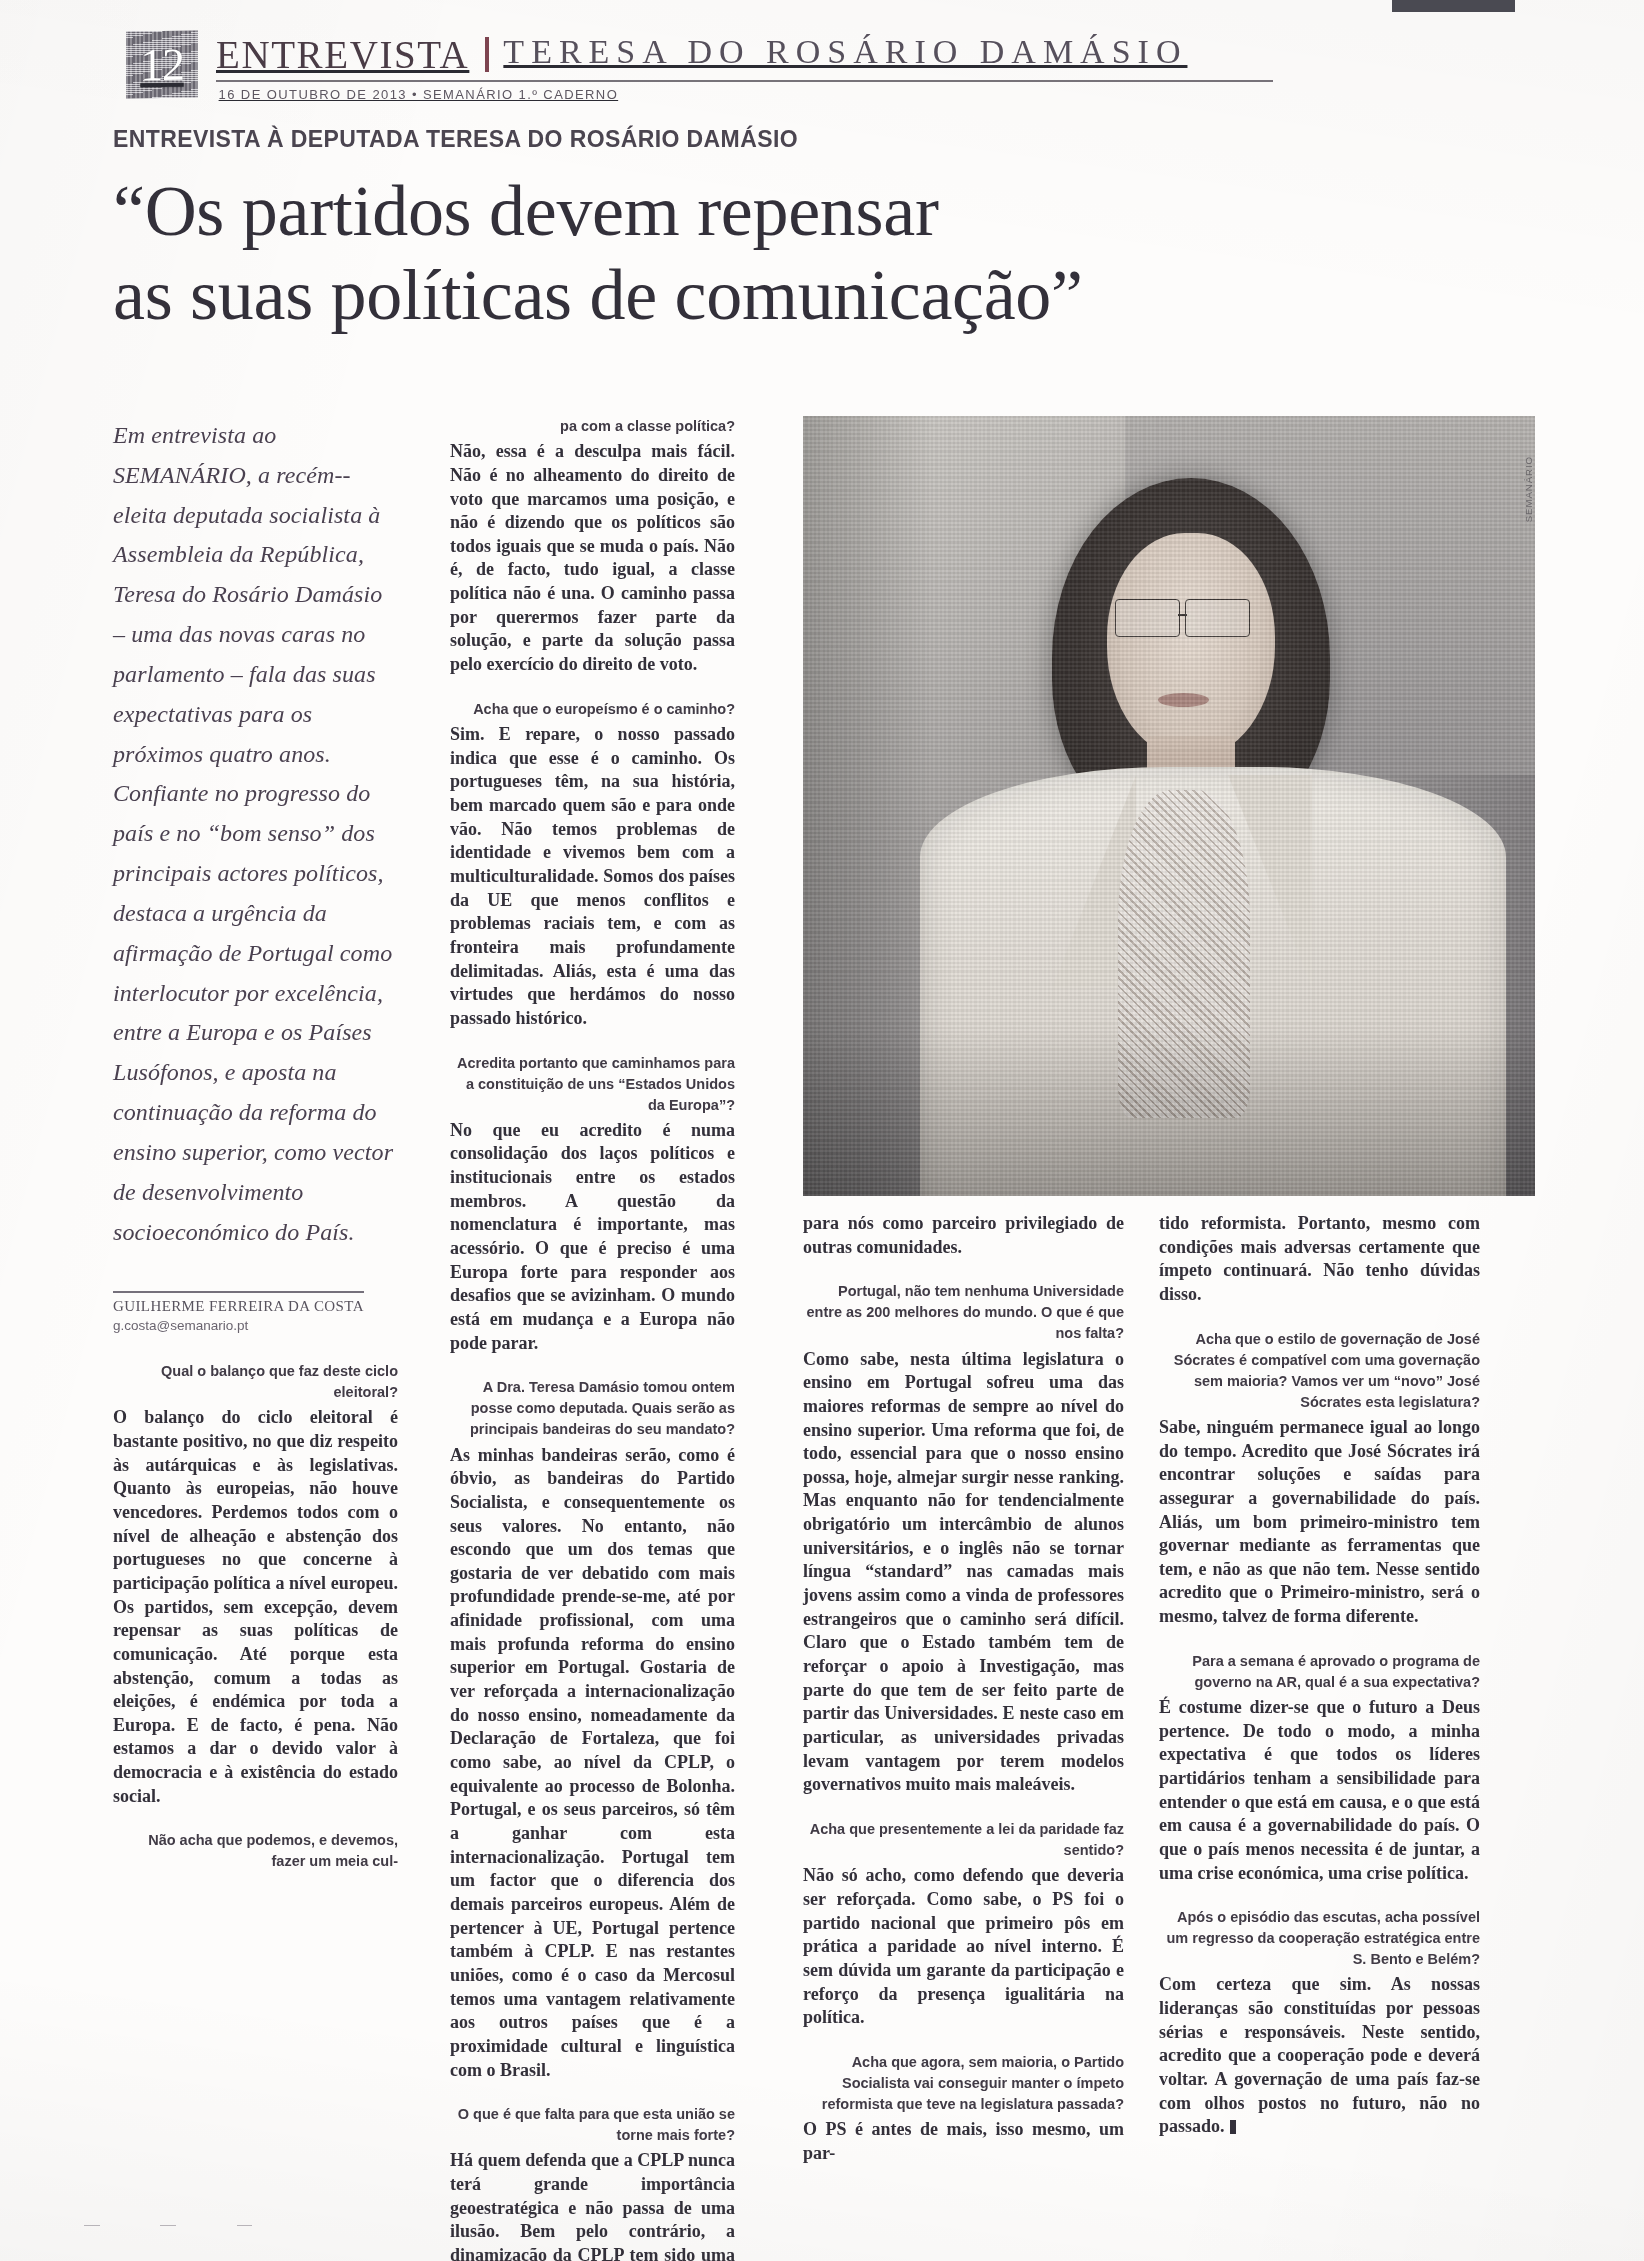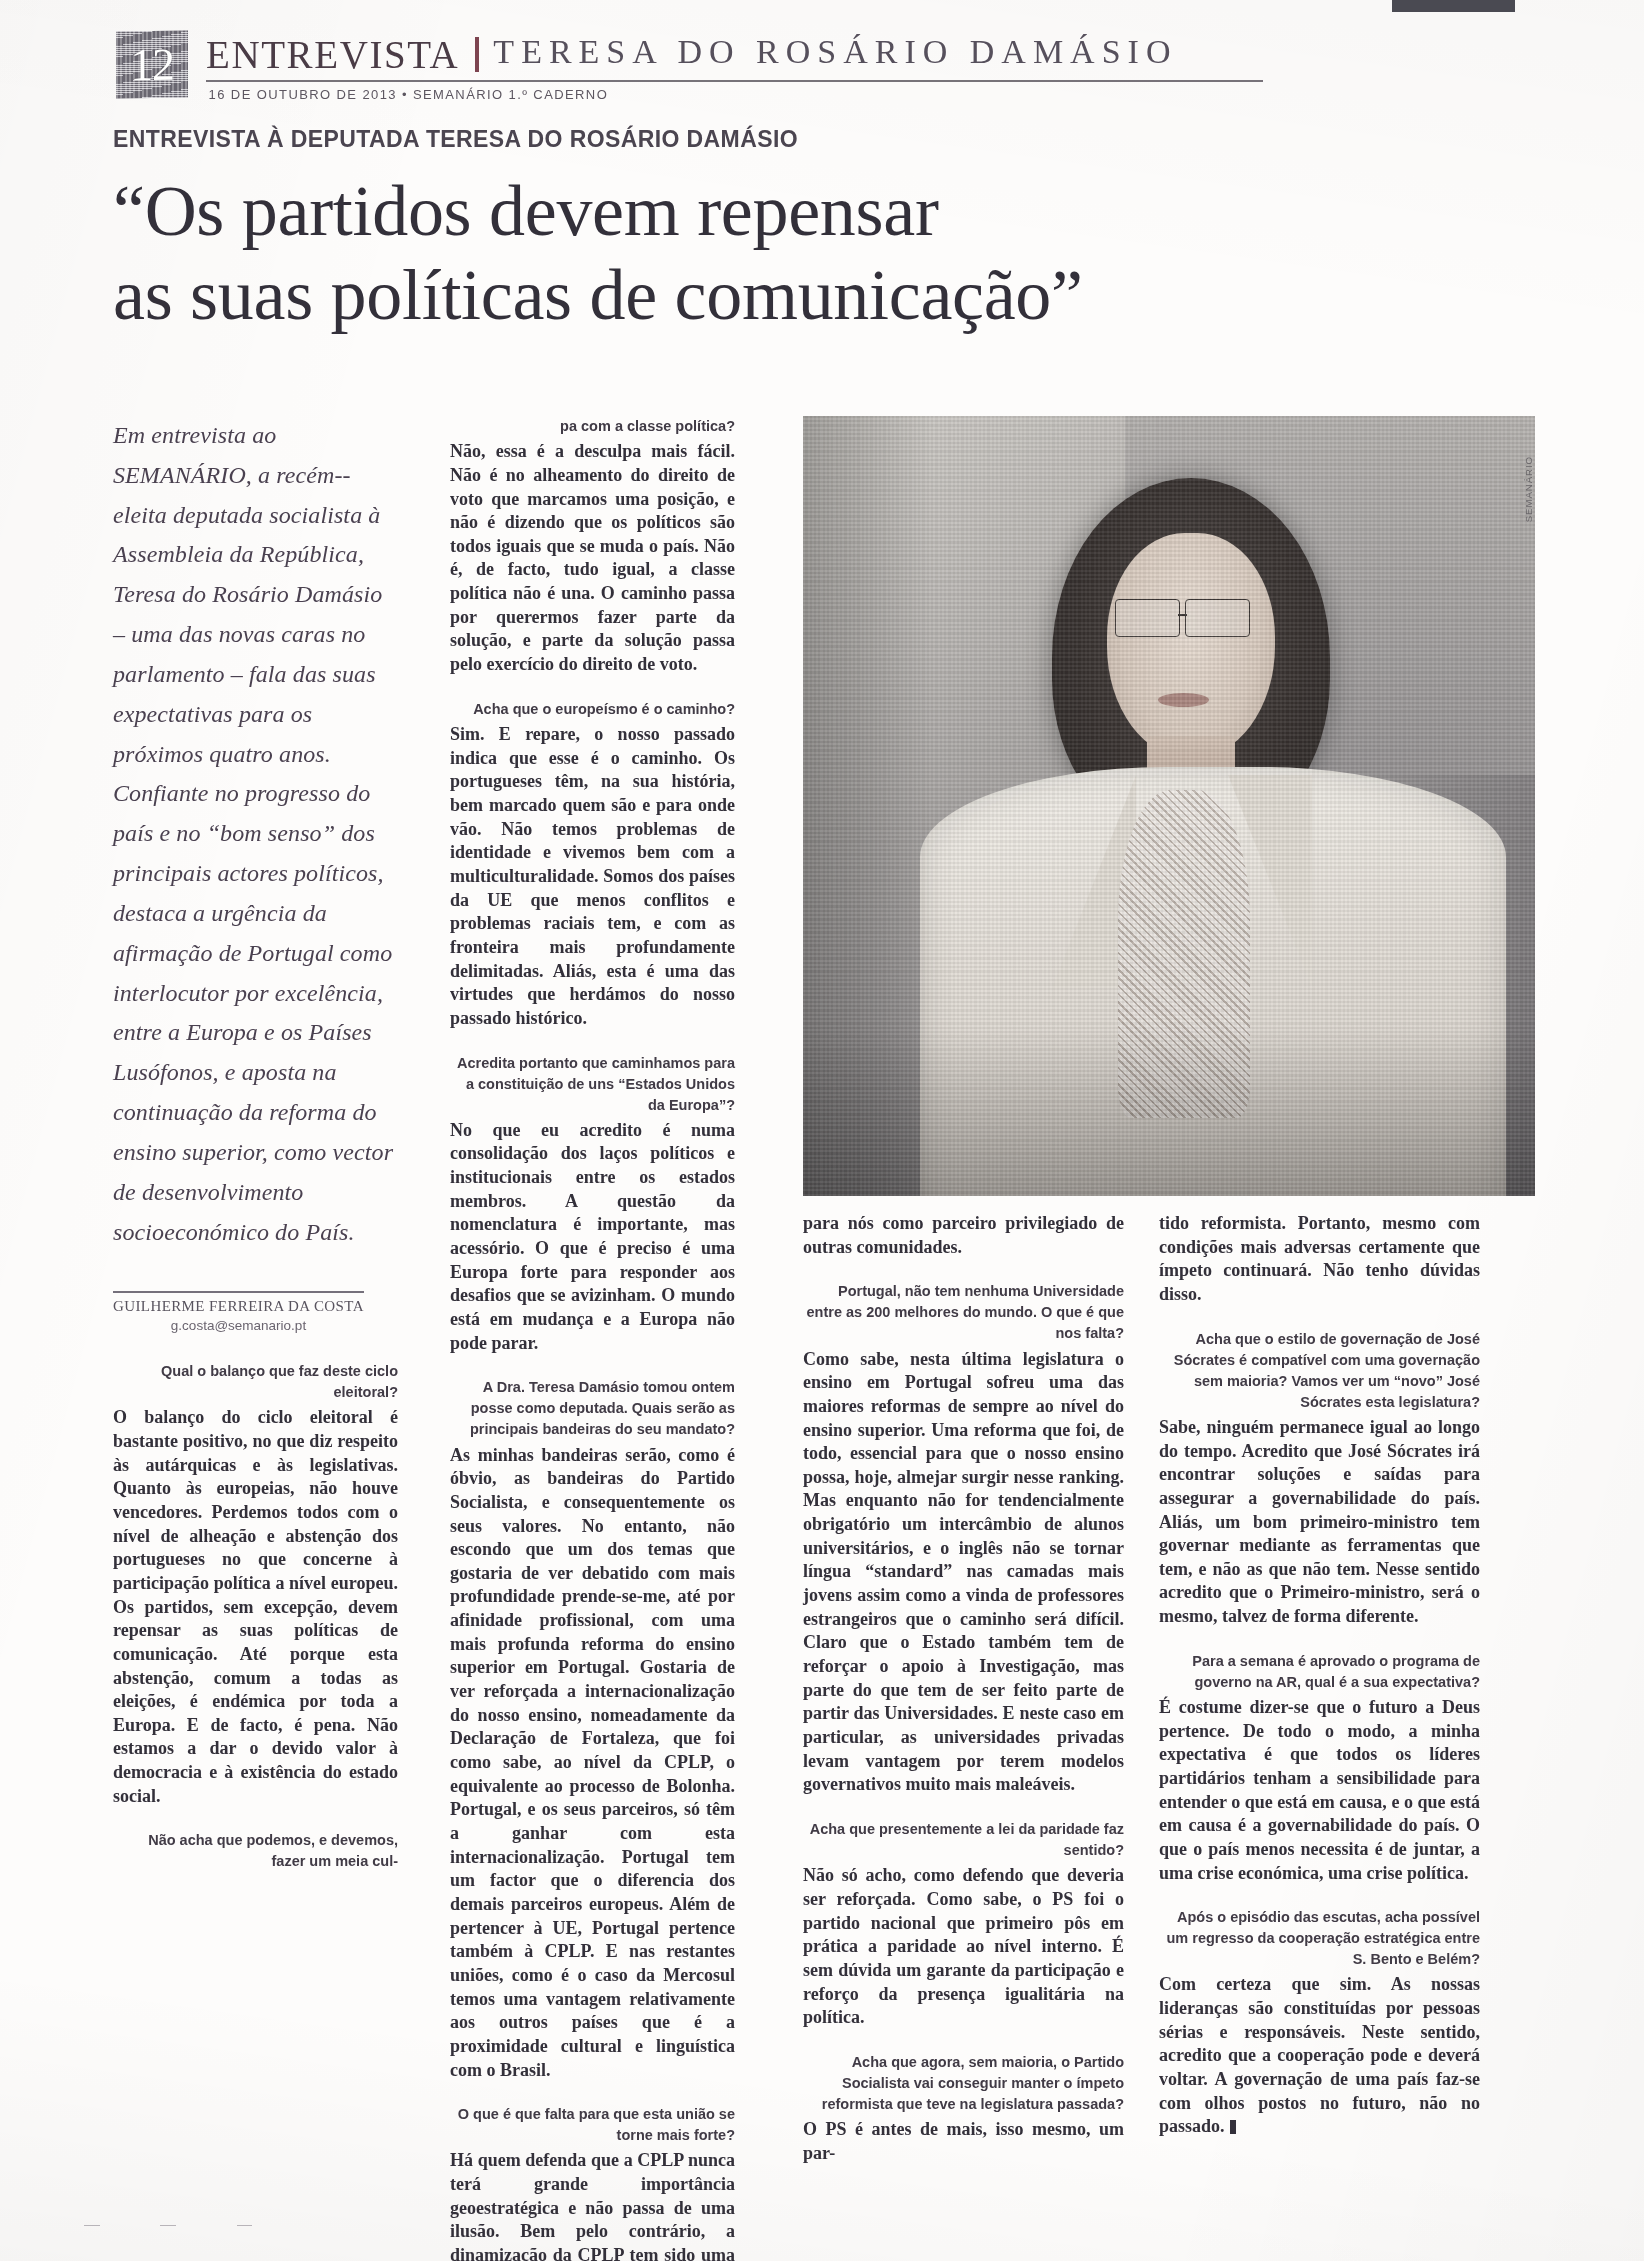--- a/index.html
+++ b/index.html
@@ -35,23 +35,24 @@
     background: #3a3a44;
   }
   .cm-top {
     top: 0; right: 129px; width: 123px; height: 11.6px;
     background: #4a4a52;
   }
 
   
   .masthead {
     position: absolute;
-    left: 116px;
+    left: 126px;
     top: 31px;
     width: 1419px;
+    text-decoration: underline;
   }
   .masthead-row {
     display: flex;
     align-items: flex-start;
   }
   .folio {
     width: 72px;
     height: 67px;
     background: #8b8794;
     background-image:
@@ -163,21 +164,20 @@
     font-family: "Liberation Serif", serif;
     font-size: 15px;
     letter-spacing: 0.4px;
     color: #58535e;
   }
   .byline-mail {
     font-family: "Liberation Sans", sans-serif;
     font-size: 13.5px;
     color: #6a646f;
     margin-top: 3.2px;
-    text-align: center;
   }
 
   
   .qa { margin-top: 22px; }
   .qa:first-child { margin-top: 0; }
   .q {
     font-family: "Liberation Sans", sans-serif;
     font-weight: bold;
     font-size: 14.5px;
     line-height: 1.45;

